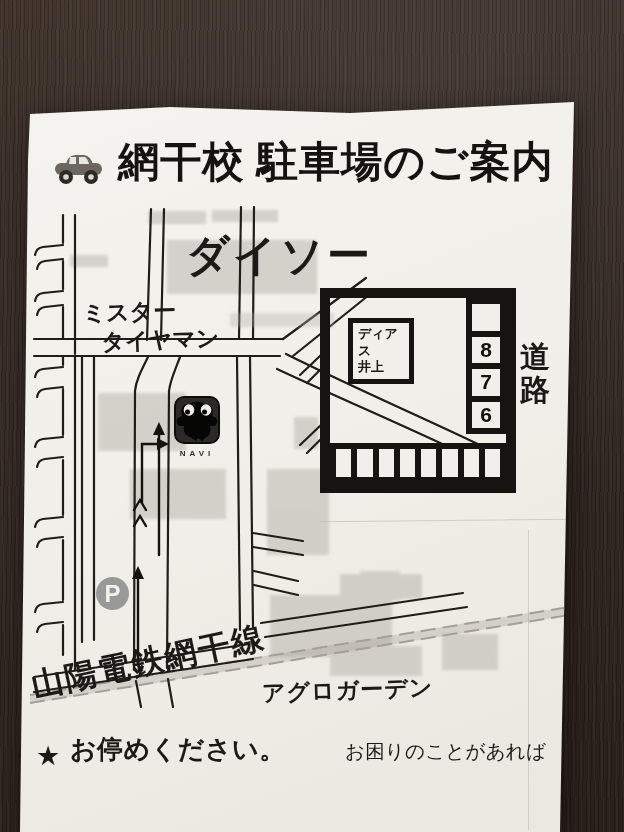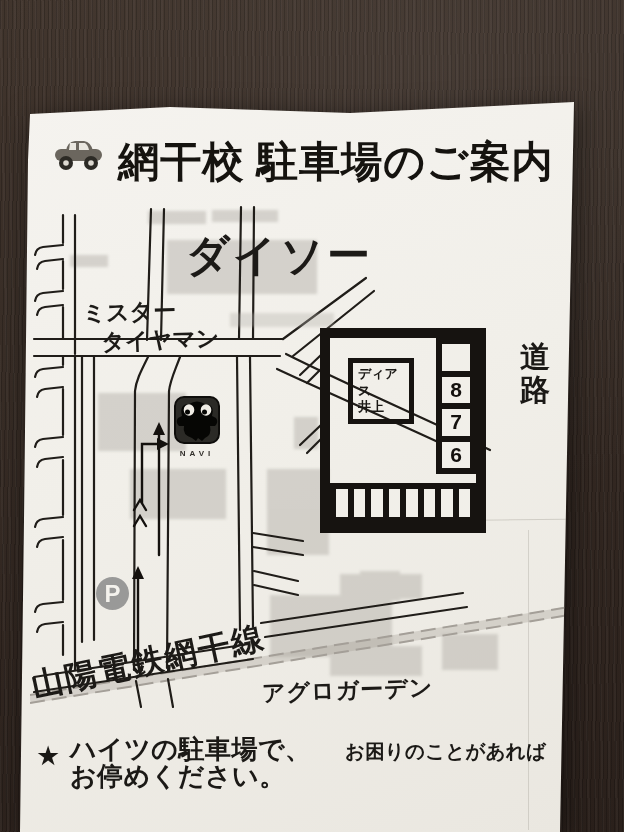--- a/index.html
+++ b/index.html
@@ -17,53 +17,53 @@
   .paper{
     position:absolute;inset:0;
     background:
       linear-gradient(160deg,#f5f3ef 0%,#f1efe9 45%,#eae7e0 100%);
     clip-path:polygon(10px 14px,150px 7px,330px 13px,554px 2px,548px 300px,540px 732px,0px 732px,4px 420px,8px 60px);
     color:#1b1916;
   }
   .crease-h{position:absolute;left:300px;top:420px;width:250px;height:1px;background:rgba(120,115,105,.25);transform:rotate(-.6deg);}
   .crease-v{position:absolute;left:508px;top:430px;width:1px;height:300px;background:rgba(120,115,105,.22);}
   
-  .title-row{position:absolute;left:30px;top:34px;width:520px;display:flex;align-items:flex-start;}
+  .title-row{position:absolute;left:30px;top:34px;width:520px;display:flex;align-items:flex-end;}
   .car{width:56px;height:42px;flex:0 0 auto;}
   .title-text{font-size:42px;font-weight:800;letter-spacing:1px;color:#15130f;margin-left:12px;white-space:nowrap;transform:scaleX(.98);transform-origin:left;}
   
   .map{position:absolute;left:10px;top:103px;width:545px;height:505px;}
   .map svg{position:absolute;left:0;top:0;}
   .maplabel{position:absolute;color:#1c1a17;white-space:nowrap;}
   .lbl-daiso{left:156px;top:24px;font-size:43px;font-weight:600;letter-spacing:3px;}
   .lbl-tireman{left:53px;top:94px;font-size:23px;font-weight:600;transform:rotate(-2deg);line-height:1.25;}
   .lbl-tireman .l2{margin-left:18px;}
   .lbl-smudge{left:200px;top:110px;width:104px;height:14px;background:#b3afa8;opacity:.35;filter:blur(1.5px);}
   .p-badge{left:66px;top:374px;width:33px;height:33px;border-radius:50%;background:#8f8f8f;opacity:.9;
     display:flex;align-items:center;justify-content:center;color:#f4f2ee;font-size:24px;font-weight:800;}
   .lbl-rail{left:2px;top:462px;font-size:32px;font-weight:700;letter-spacing:2px;transform:rotate(-12deg);transform-origin:left center;}
   .lbl-agro{left:232px;top:472px;font-size:23px;font-weight:600;letter-spacing:1px;transform:rotate(-2deg);}
   
-  .inset{position:absolute;left:300px;top:188px;width:166px;height:205px;border:10px solid #161310;box-sizing:border-box;background:transparent;margin-top:40px;}
+  .inset{position:absolute;left:300px;top:188px;width:196px;height:205px;border:10px solid #161310;box-sizing:border-box;background:transparent;}
   .inset-inner{position:absolute;inset:0;}
   .bldg{position:absolute;left:18px;top:20px;width:66px;height:66px;border:5px solid #161310;box-sizing:border-box;
     display:flex;flex-direction:column;justify-content:center;padding-left:5px;font-size:13px;font-weight:600;line-height:1.3;}
   .spot-col{position:absolute;right:0;top:0;width:40px;height:136px;background:#161310;
     display:flex;flex-direction:column;gap:6px;padding:6px;box-sizing:border-box;}
   .spot-col .cell{background:#f1efe9;flex:1;display:flex;align-items:center;justify-content:center;
     font-size:21px;font-weight:800;color:#14110e;}
   .spot-row{position:absolute;left:0;right:0;bottom:0;height:40px;background:#161310;
     display:flex;gap:6px;padding:6px;box-sizing:border-box;}
   .spot-row .cell{background:#f1efe9;flex:1;}
   .road-label{position:absolute;left:498px;top:240px;font-size:30px;font-weight:700;line-height:1.1;text-align:center;width:34px;}
   
   .notes{position:absolute;left:0;top:0;width:100%;}
   .star{position:absolute;left:16px;top:640px;font-size:27px;font-weight:700;}
   .note-left{position:absolute;left:50px;top:636px;font-size:26px;font-weight:600;line-height:26.5px;letter-spacing:.5px;}
-  .note-right{position:absolute;left:325px;top:640px;font-size:19.5px;font-weight:700;line-height:23px;letter-spacing:.2px;}
+  .note-right{position:absolute;left:325px;top:640px;font-size:19.5px;font-weight:400;line-height:23px;letter-spacing:.2px;}
 </style>
 </head>
 <body>
 
 <div class="paper-wrap">
  <div class="paper">
 
   <div class="crease-h"></div>
   <div class="crease-v"></div>
 
@@ -235,21 +235,20 @@
     </div>
   </div>
   <div class="road-label">
     <div>道</div>
     <div>路</div>
   </div>
 
   <div class="notes">
     <div class="star">★</div>
     <div class="note-left">
-      <div>ハイツの駐車場で、</div>
       <div>お停めください。</div>
     </div>
     <div class="note-right">
       <div>お困りのことがあれば</div>
     </div>
   </div>
 
  </div>
 </div>
 

